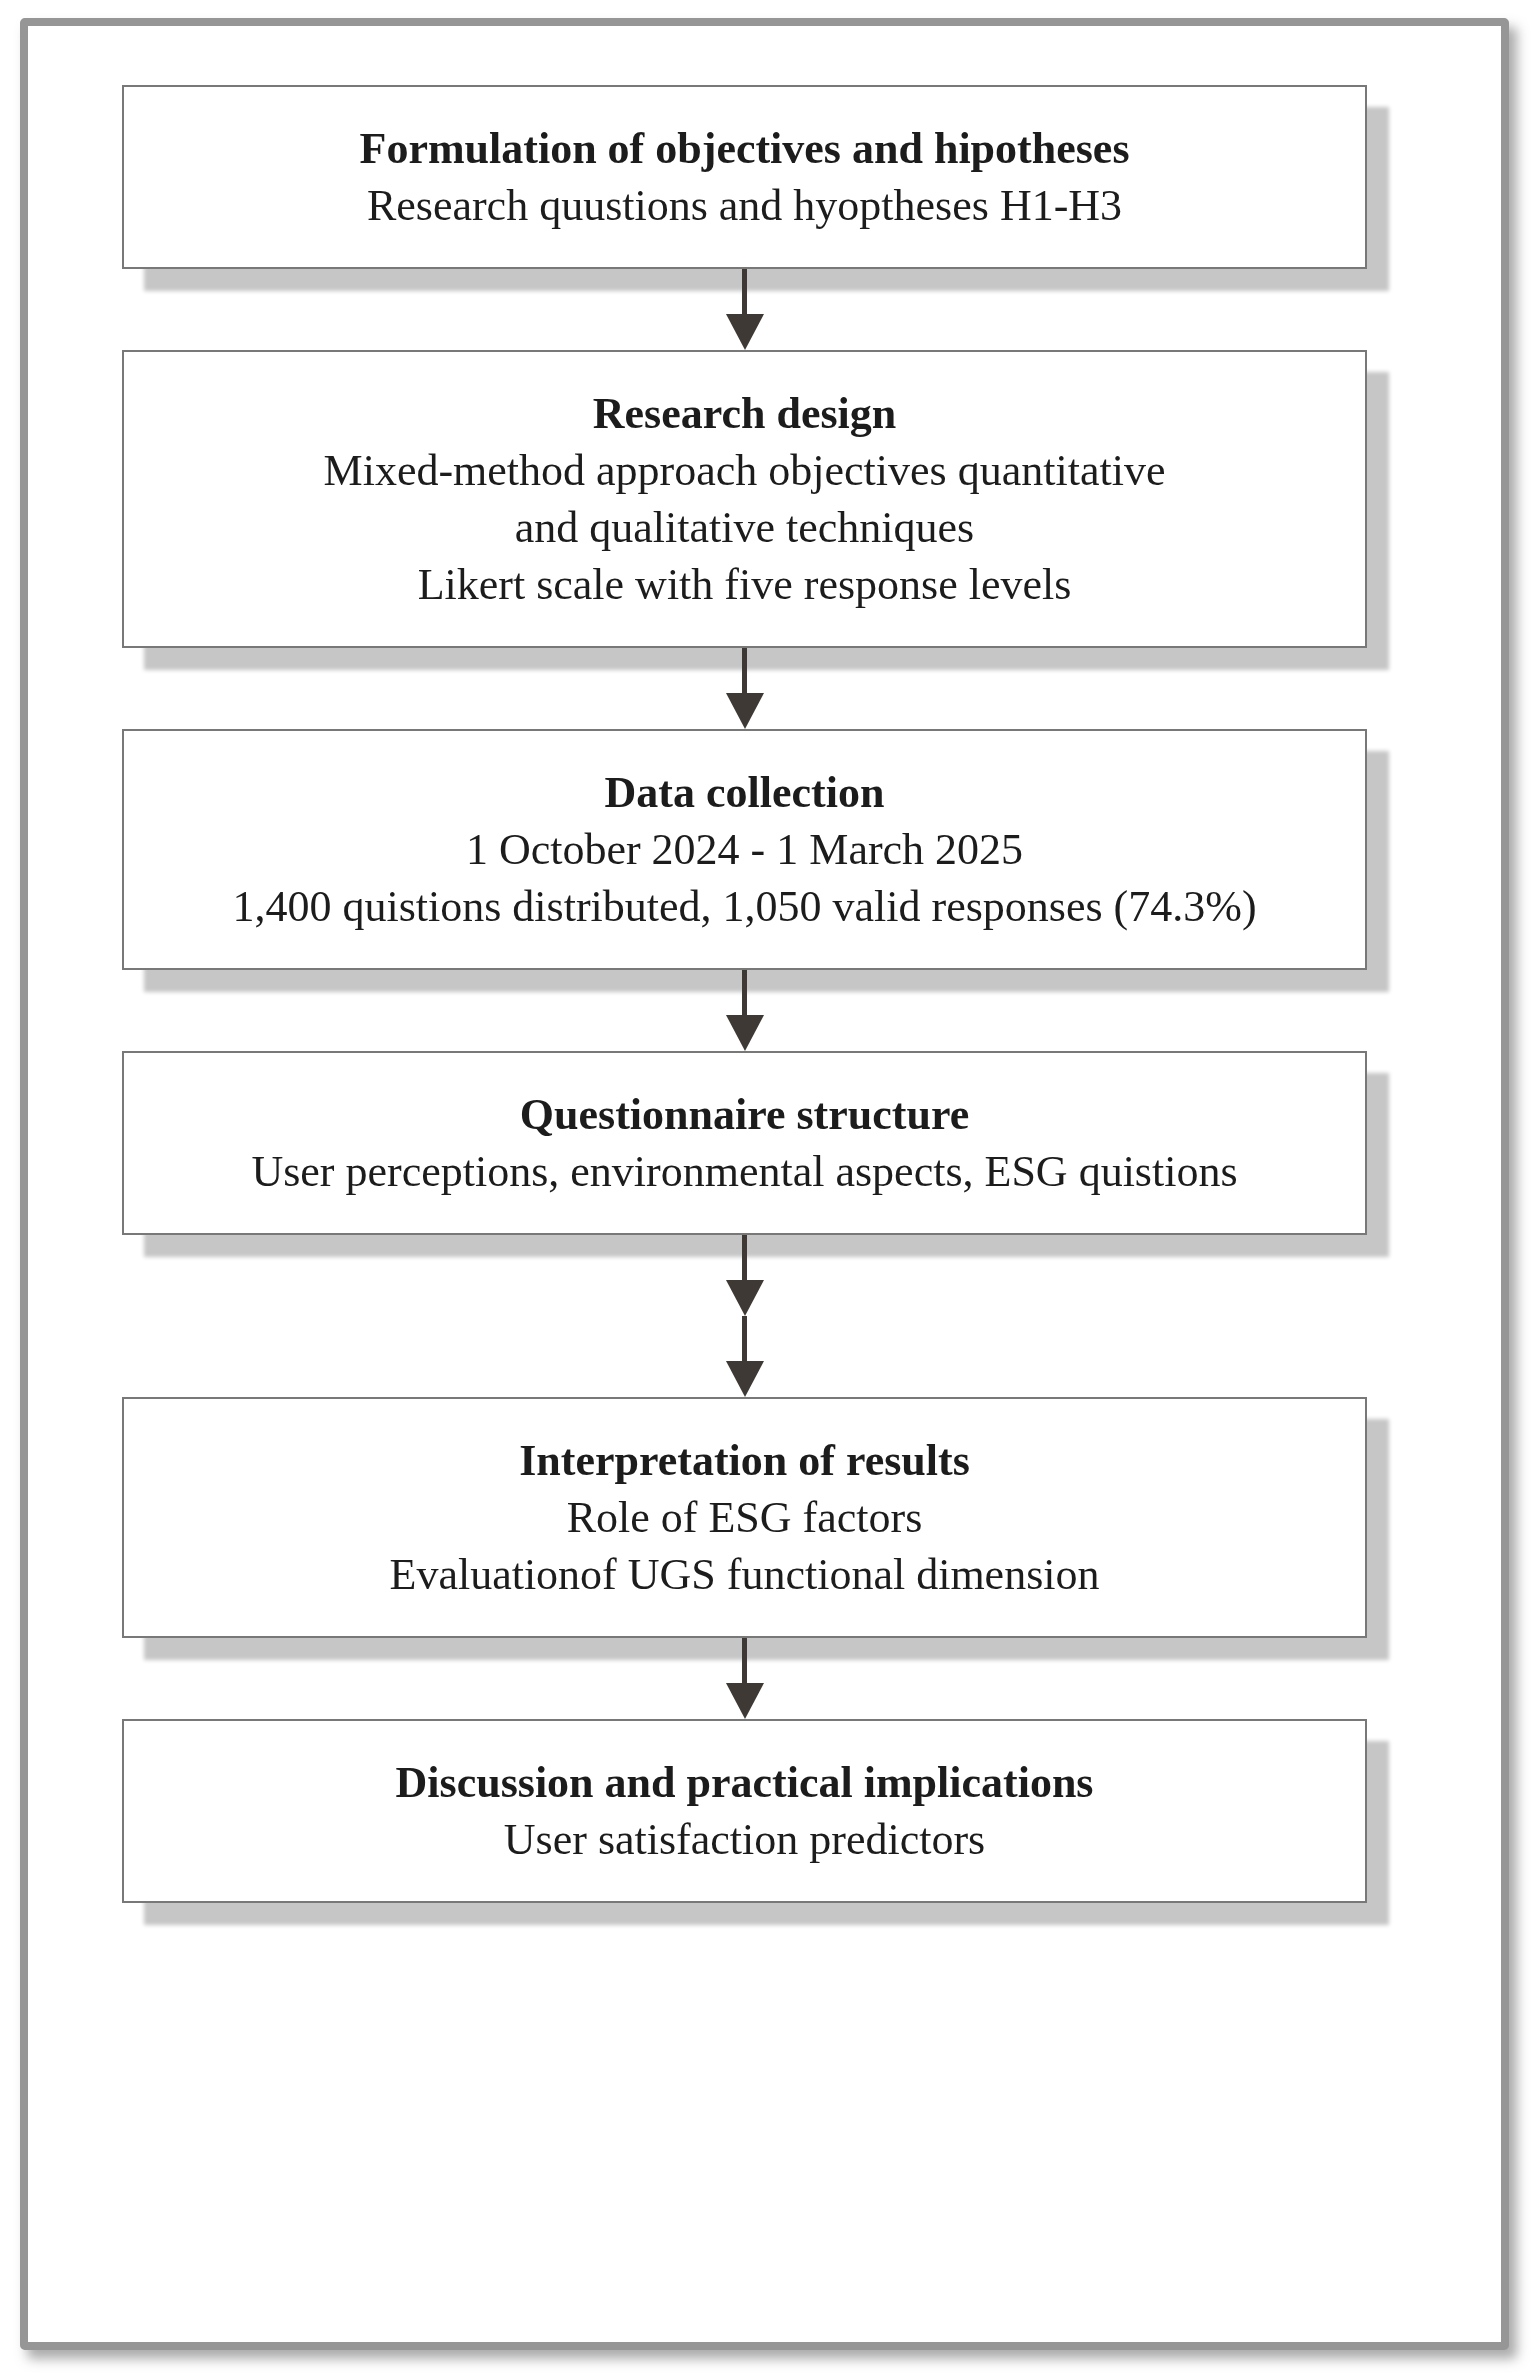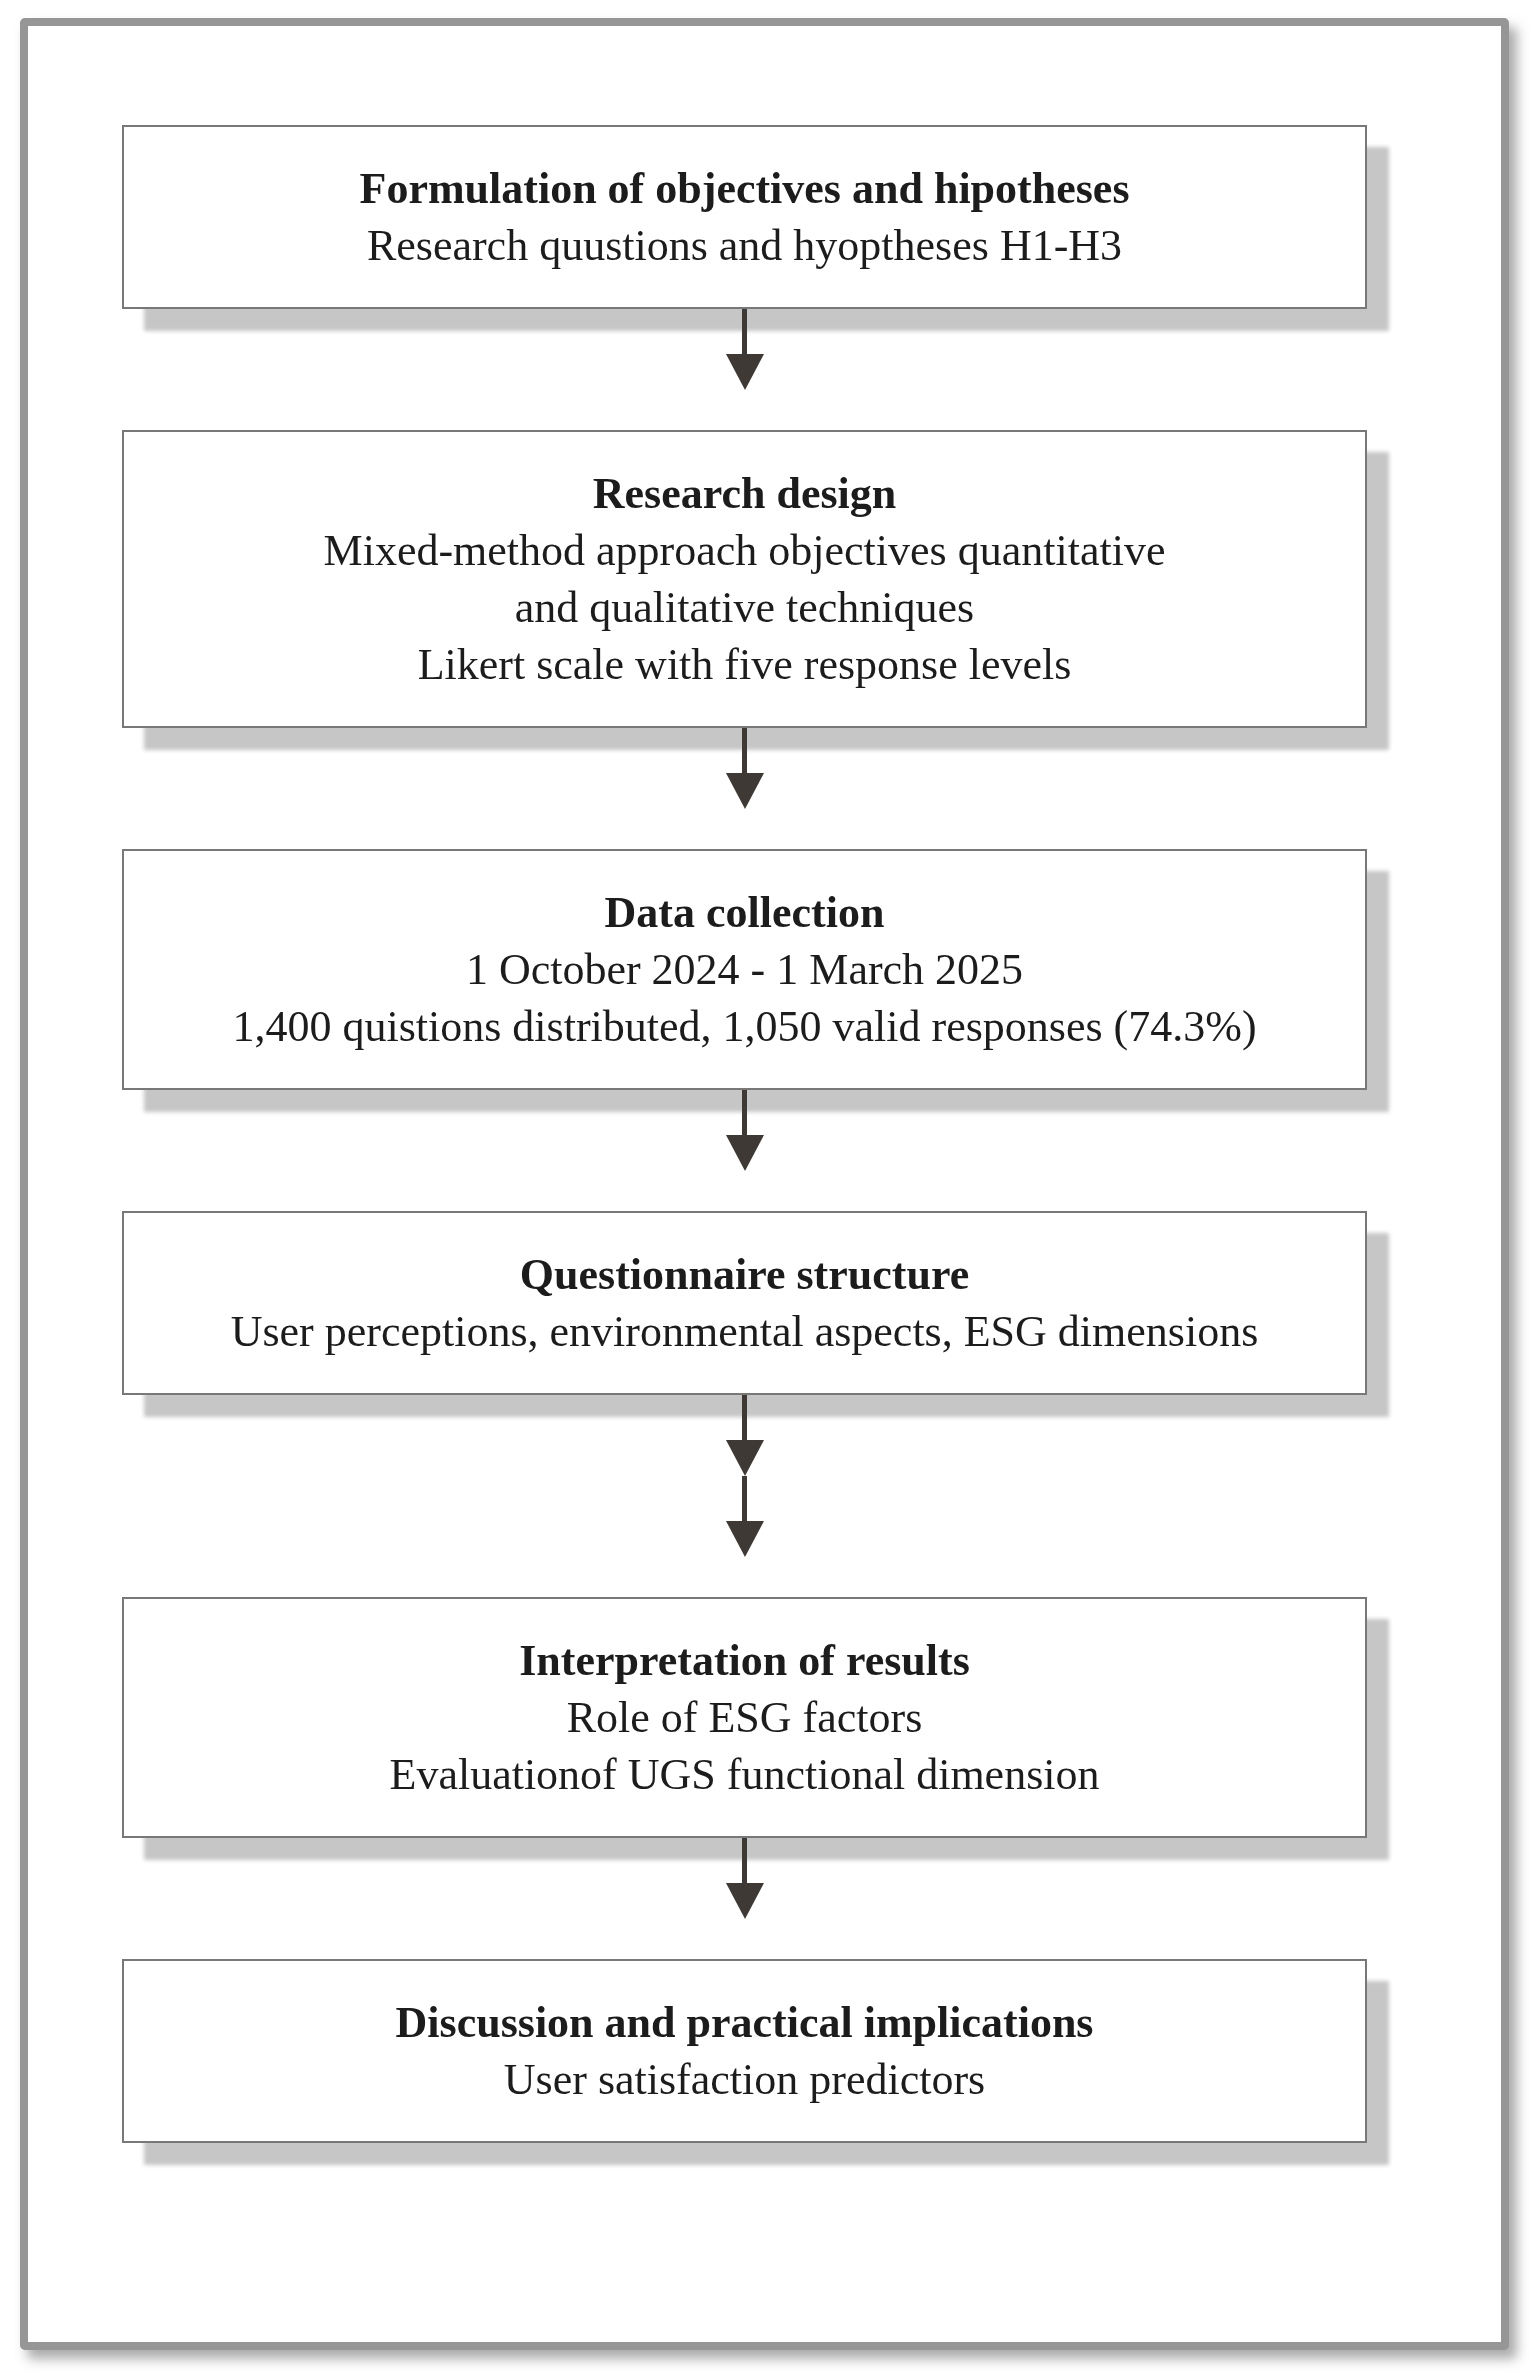--- a/index.html
+++ b/index.html
@@ -36,21 +36,20 @@
     box-sizing: border-box;
     width: 100%;
     background: #ffffff;
     border: 2.4px solid var(--box-border, #787878);
     box-shadow: 22px 22px 4.1px var(--box-shadow, #c6c6c6);
     padding: 33px 14.6px;
     text-align: center;
     color: var(--text, #1c1c1c);
     font-size: 44px;
     line-height: 57px;
-    margin-top: 40px;
   }
   .box-title {
     font-weight: bold;
   }
   .arrow {
     height: 81px;
     display: flex;
     flex-direction: column;
     align-items: center;
     justify-content: flex-start;
@@ -103,21 +102,21 @@
     <div class="box-line">1,400 quistions distributed, 1,050 valid responses (74.3%)</div>
   </div>
 
   <div class="arrow">
     <div class="stem"></div>
     <div class="head"></div>
   </div>
 
   <div class="box">
     <div class="box-title">Questionnaire structure</div>
-    <div class="box-line">User perceptions, environmental aspects, ESG dimensions</div>
+    <div class="box-line">User perceptions, environmental aspects, ESG quistions</div>
   </div>
 
   <div class="arrow">
     <div class="stem"></div>
     <div class="head"></div>
   </div>
 
 
   <div class="arrow">
     <div class="stem"></div>

